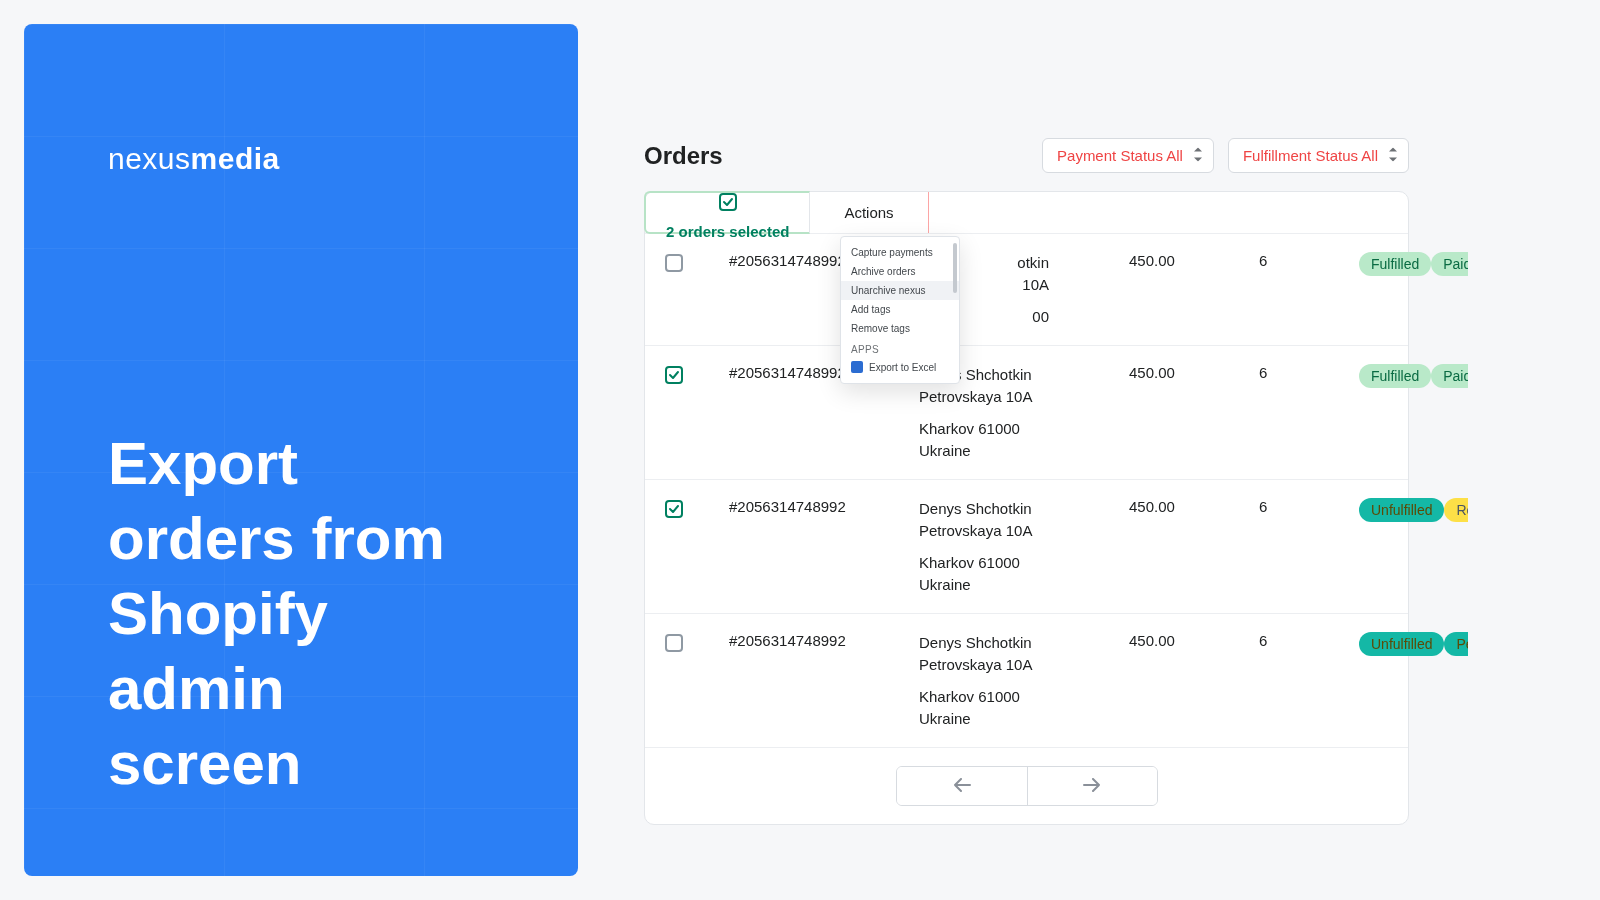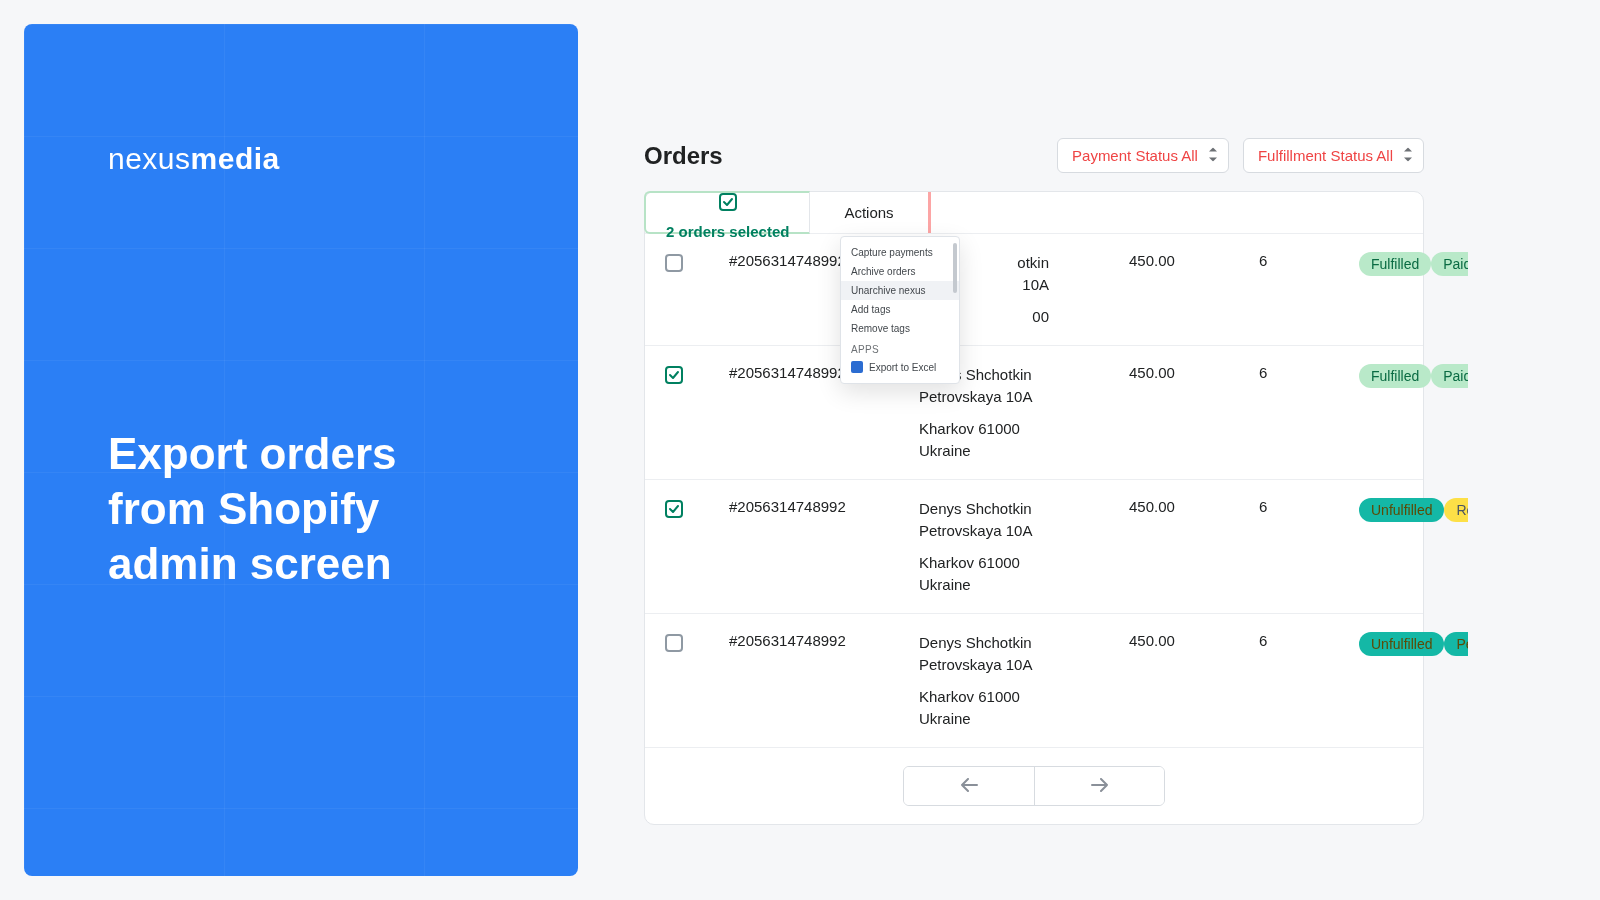--- a/index.html
+++ b/index.html
@@ -16,24 +16,24 @@
   .promo::before {
     content:""; position:absolute; inset:0; border-radius:8px; pointer-events:none;
     background:
       linear-gradient(rgba(255,255,255,.10) 1px, transparent 1px) 0 0/100% 112px,
       linear-gradient(90deg, rgba(255,255,255,.10) 1px, transparent 1px) 0 0/200px 100%;
     opacity:.5;
   }
   .logo { display:flex; align-items:baseline; gap:0; font-size:30px; letter-spacing:.5px; position:relative; z-index:1;}
   .logo .thin { font-weight:300; }
   .logo .bold { font-weight:800;margin-top:34px; }
-  .promo h1 { position:relative; z-index:1; margin-top:250px; font-size:44px; line-height:1.25; font-weight:700; }
-
-  
-  .content { position:absolute; left:604px; top:138px; right:44px;padding-left:40px; }
+  .promo h1 { position:relative; z-index:1; margin-top:250px; font-size:60px; line-height:1.25; font-weight:700; }
+
+  
+  .content { position:absolute; left:604px; top:138px; right:59px;padding-left:40px; }
   .header-row { display:flex; align-items:center; justify-content:space-between; margin-bottom:18px; }
   .title { font-size:24px; font-weight:800; }
   .filters { display:flex; gap:14px; }
   .select {
     background:#fff; border:1px solid #d7dbe0; border-radius:6px; padding:8px 30px 8px 14px;
     font-size:15px; color:#ef4444; position:relative; display:flex; align-items:center; min-height:34px;
   }
   .select .sorticon { position:absolute; right:10px; top:50%; transform:translateY(-50%); color:#6d7175; }
 
   .panel {
@@ -47,21 +47,21 @@
     margin:-1px 0 -1px -1px; font-weight:600; font-size:15px;flex-direction:column;
   }
   .chk {
     width:18px; height:18px; border:2px solid #8f99a3; border-radius:4px; display:inline-flex;
     align-items:center; justify-content:center; background:#fff; flex:none;
   }
   .chk.checked { border-color:#008060; color:#008060; }
   .chk.checked svg { display:block; }
   .chk svg { display:none; }
   .actionsbtn {
-    display:flex; align-items:center; padding:0 34px; border-right:3px solid #fca5a5;
+    display:flex; align-items:center; padding:0 34px; border-right:1px solid #fca5a5;
     font-size:15px; color:#202223; background:#fff;
   }
 
   
   .menu {
     position:absolute; left:195px; top:44px; width:120px; background:#fff; border:1px solid #dfe3e8;
     border-radius:4px; box-shadow:0 8px 24px rgba(0,0,0,.12); font-size:10px; padding:6px 0; z-index:5;
   }
   .menu .item { padding:4px 10px; color:#42474c; cursor:pointer; }
   .menu .item.hover { background:#f0f2f5; }

